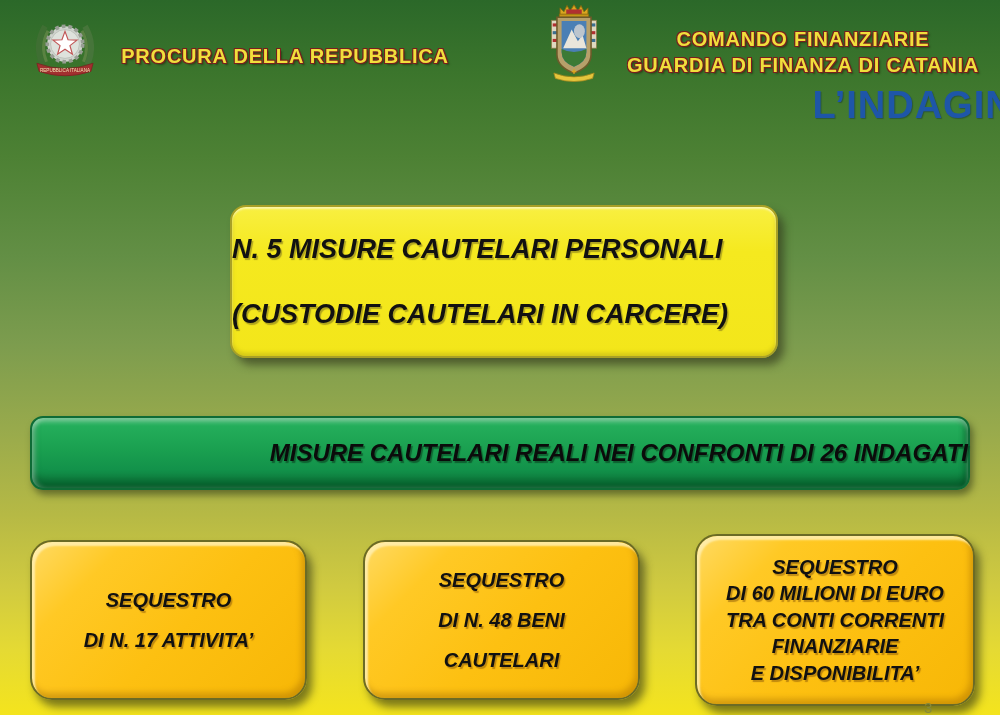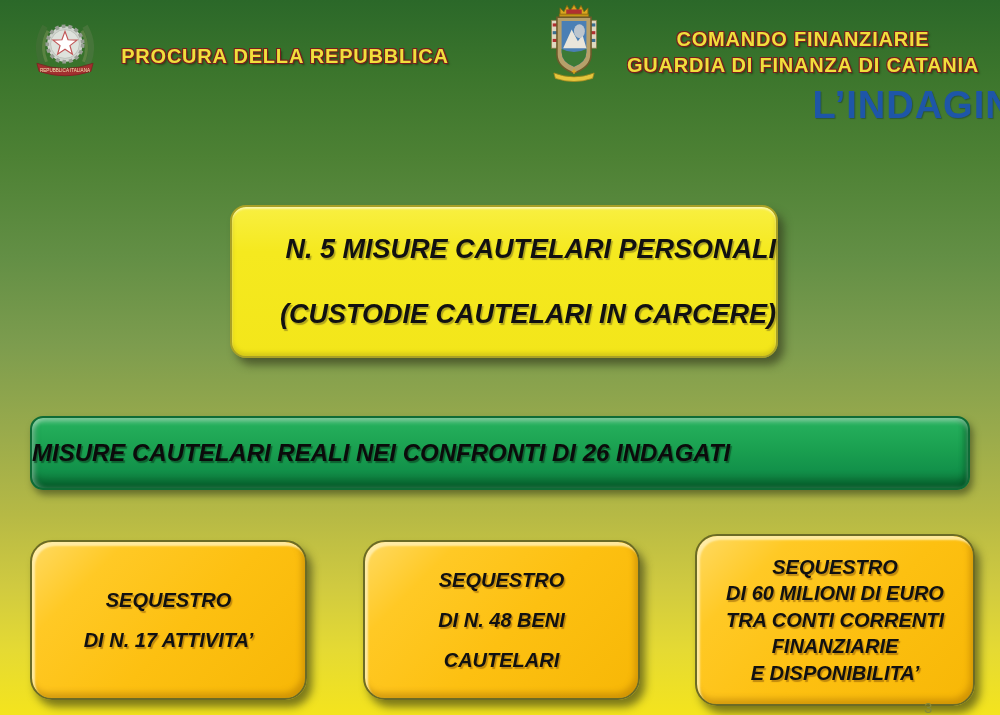--- a/index.html
+++ b/index.html
@@ -30,36 +30,36 @@
     text-shadow:1px 1px 1px rgba(10,30,60,.35);
     padding-left:40px;
   }
   
   #personal-box{
     position:absolute;left:230px;top:205px;width:548px;height:153px;
     background:linear-gradient(to bottom,#f8ef41 0%,#f5e91f 30%,#f3e61a 100%);
     border:2px solid #a8a026;border-radius:16px;
     box-shadow:6px 7px 8px rgba(45,50,25,.6), inset 0 2px 2px rgba(255,255,255,.55),
                inset 0 -3px 4px rgba(150,140,20,.35);
-    display:flex;flex-direction:column;justify-content:center;align-items:flex-end;
+    display:flex;flex-direction:column;justify-content:center;align-items:flex-start;
     row-gap:34px;box-sizing:border-box;
   }
   .personal-line{
     font-size:27px;font-weight:bold;font-style:italic;color:#111;
     text-shadow:1.5px 1.5px 1px rgba(120,110,30,.55);white-space:nowrap;
   }
   
   #real-bar{
     position:absolute;left:30px;top:416px;width:940px;height:74px;
     background:linear-gradient(to bottom,#27b25e 0%,#1aa050 45%,#12914a 75%,#0d7a3c 100%);
     border:2px solid #0e6b36;border-radius:13px;box-sizing:border-box;
     box-shadow:3px 5px 7px rgba(30,40,15,.5),
       inset 0 4px 4px rgba(255,255,255,.35), inset 4px 0 4px rgba(255,255,255,.22),
       inset 0 -8px 8px rgba(0,70,30,.55), inset -4px 0 5px rgba(0,70,30,.35);
-    display:flex;align-items:center;justify-content:flex-start;
+    display:flex;align-items:center;justify-content:flex-end;
   }
   #real-bar span{
     font-size:24px;font-weight:bold;font-style:italic;color:#0b0b0b;
     text-shadow:1.5px 1.5px 1px rgba(10,60,30,.6);white-space:nowrap;
   }
   
   .gold-box{
     position:absolute;box-sizing:border-box;border-radius:22px;
     background:linear-gradient(135deg,#ffda62 0%,#ffc925 22%,#fdc011 55%,#f7b706 100%);
     border:2px solid #6b6b25;

